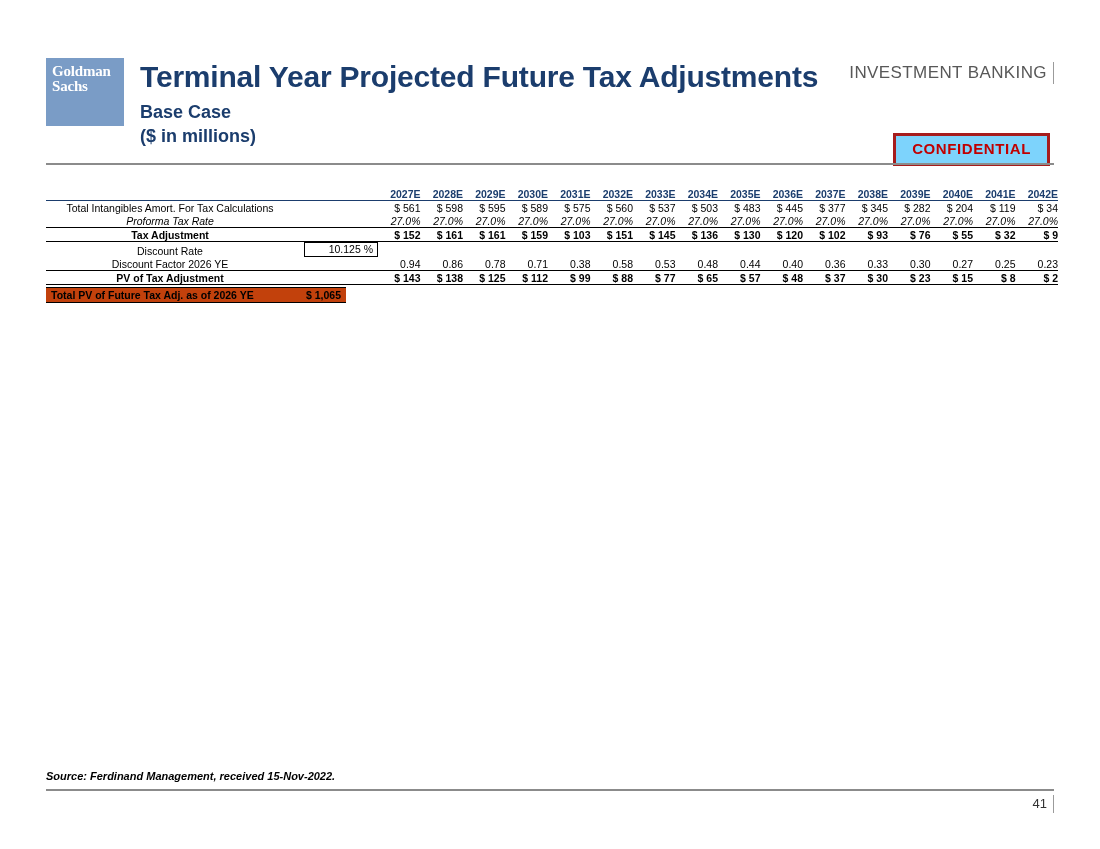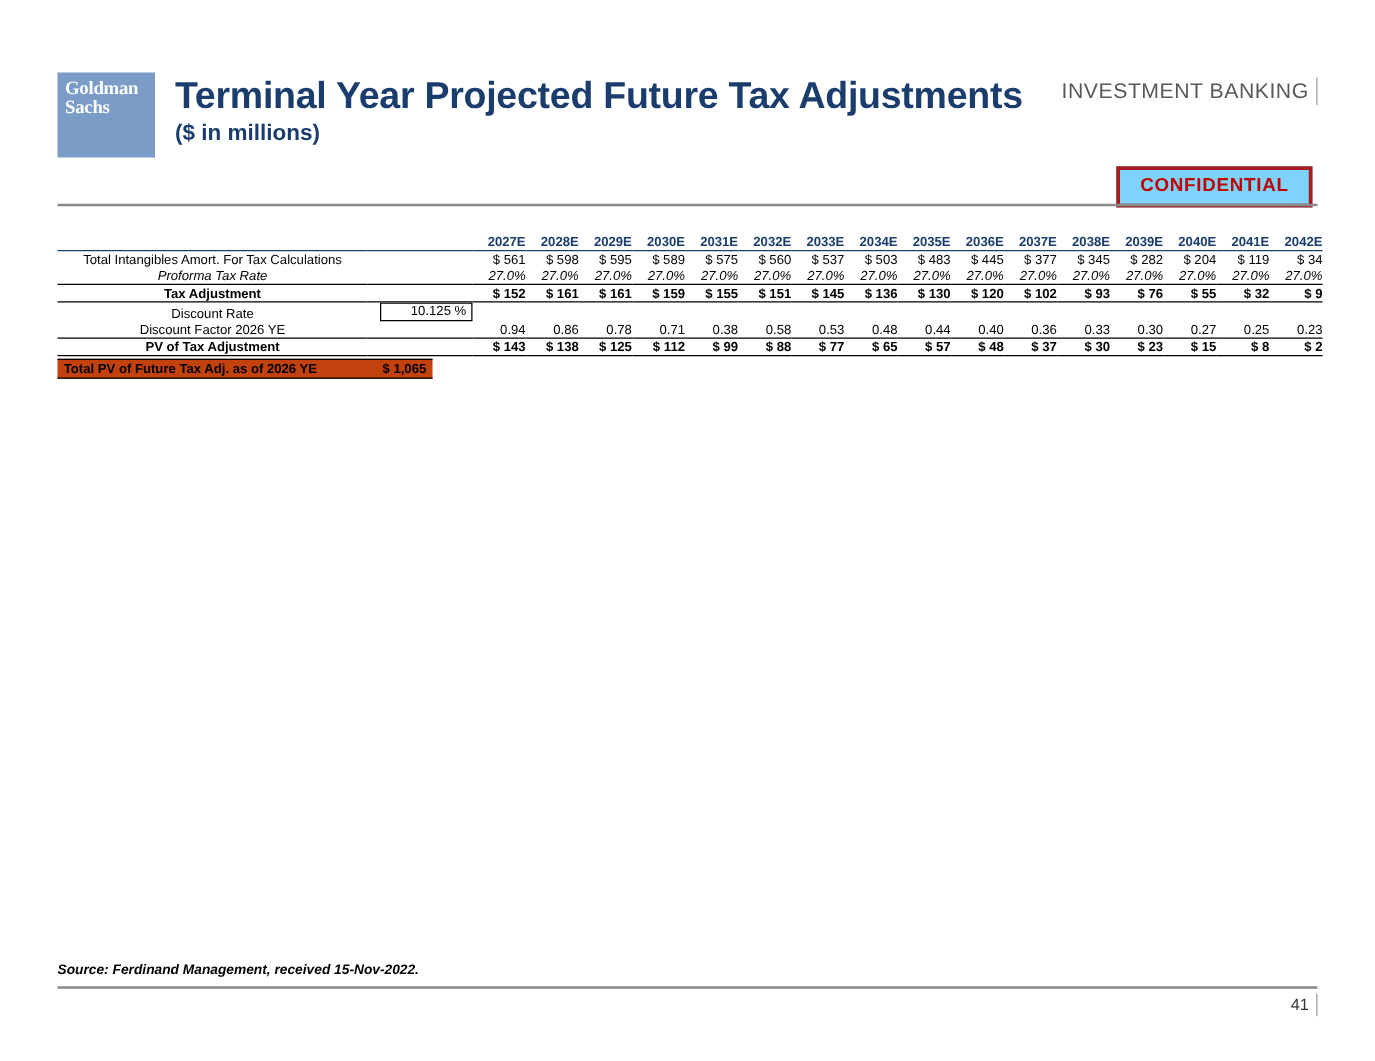--- a/index.html
+++ b/index.html
@@ -215,20 +215,21 @@
 
 <div id="header">
 
   <div id="gs-logo">
     <span class="logo-text">Goldman</span>
     <span class="logo-text" style="padding-top:0;">Sachs</span>
   </div>
 
   <div id="title-block">
     <div id="slide-title">Terminal Year Projected Future Tax Adjustments</div>
+    <div id="slide-subtitle">Base Case</div>
     <div id="slide-units">($ in millions)</div>
   </div>
 
   <div id="ibd-block">
     <div>INVESTMENT BANKING</div>
   </div>
 
   <div id="confidential-box">
     <span class="conf-text">CONFIDENTIAL</span>
   </div>
@@ -324,21 +325,21 @@
         <td class="cell ital">27.0%</td>
       </tr>
 
       <tr class="brd-bot-thin">
         <td class="lbl bold">Tax Adjustment</td>
         <td></td>
         <td class="cell bold">$ 152</td>
         <td class="cell bold">$ 161</td>
         <td class="cell bold">$ 161</td>
         <td class="cell bold">$ 159</td>
-        <td class="cell bold">$ 155</td>
+        <td class="cell bold">$ 103</td>
         <td class="cell bold">$ 151</td>
         <td class="cell bold">$ 145</td>
         <td class="cell bold">$ 136</td>
         <td class="cell bold">$ 130</td>
         <td class="cell bold">$ 120</td>
         <td class="cell bold">$ 102</td>
         <td class="cell bold">$ 93</td>
         <td class="cell bold">$ 76</td>
         <td class="cell bold">$ 55</td>
         <td class="cell bold">$ 32</td>

